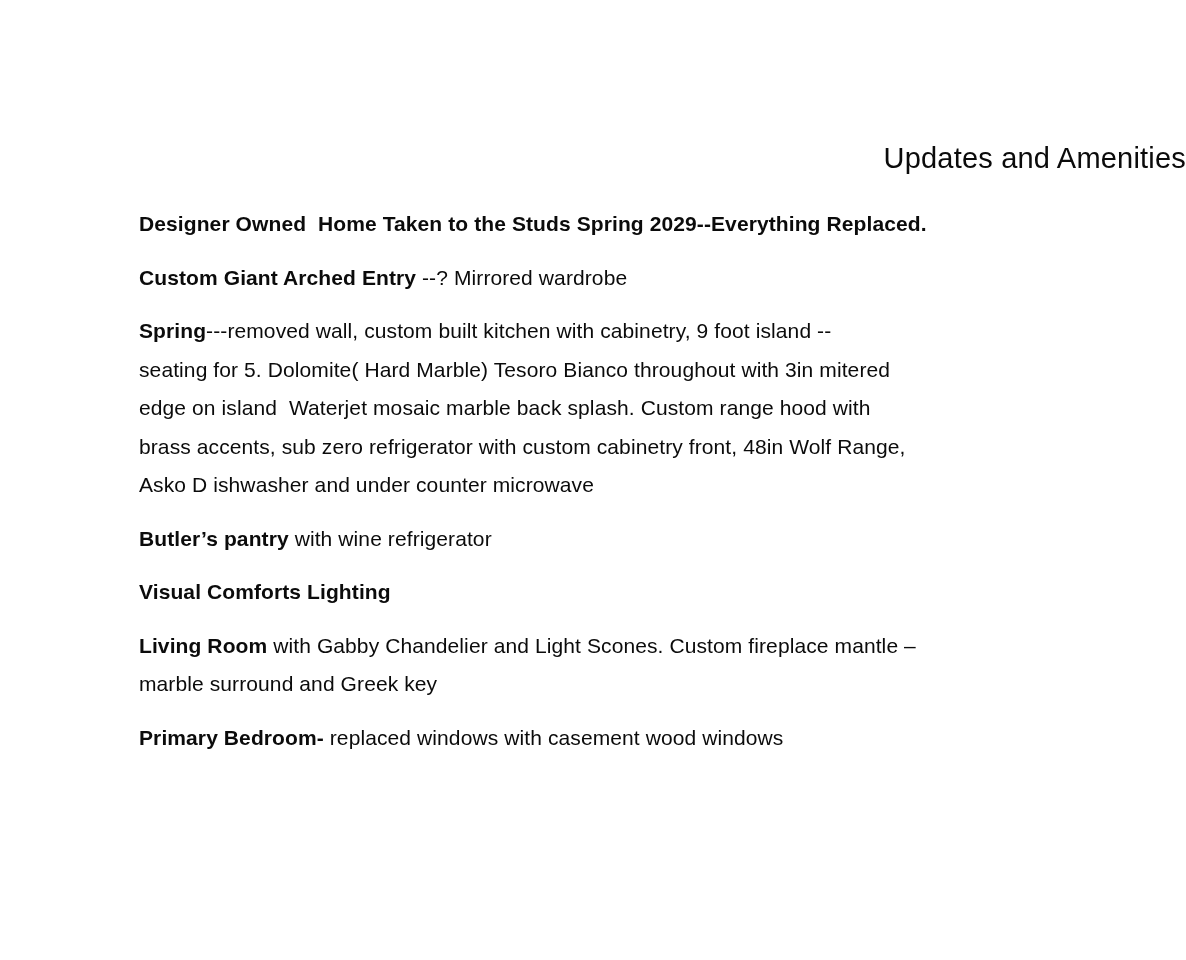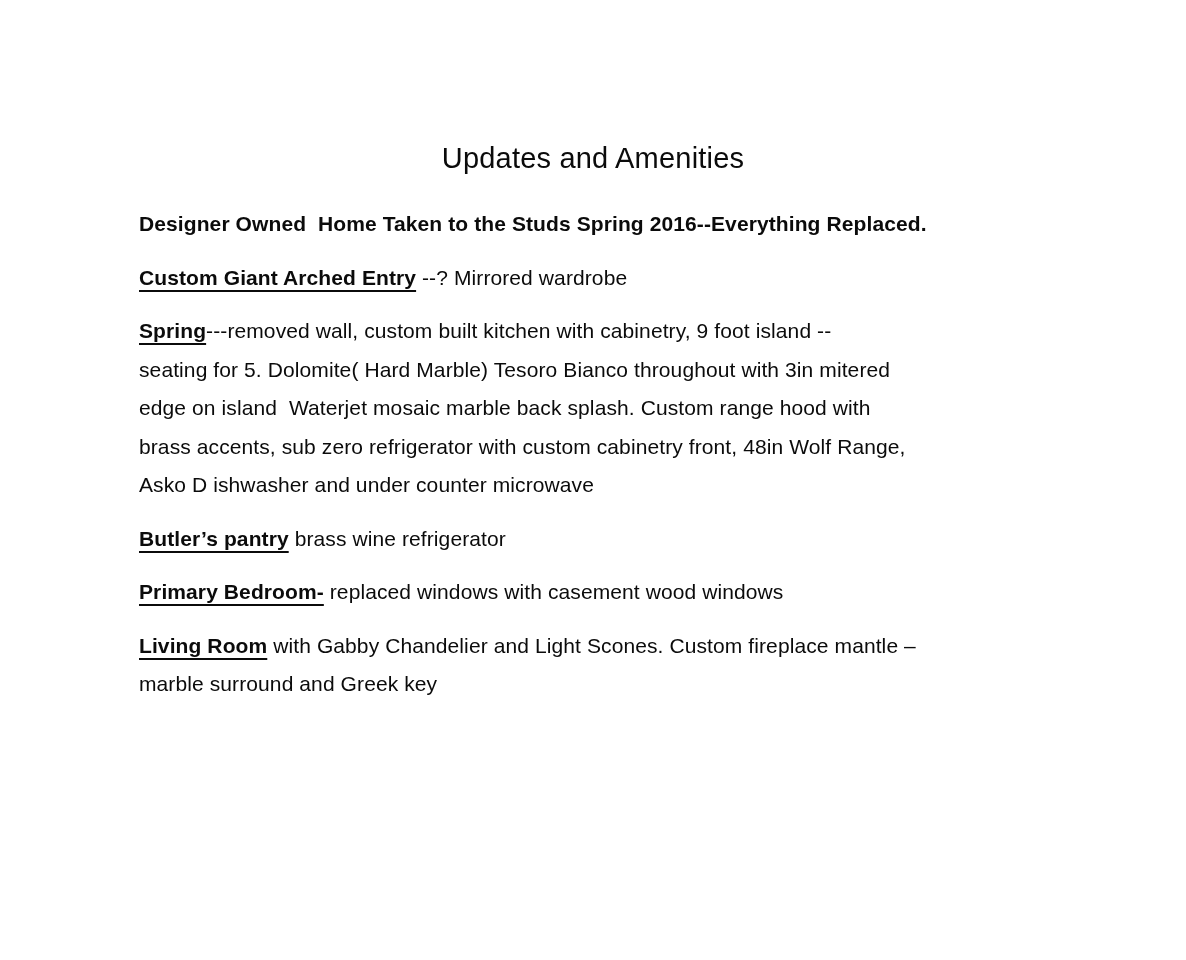--- a/index.html
+++ b/index.html
@@ -18,59 +18,59 @@
   }
   .page {
     width: 1186px;
     height: 960px;
     background: #ffffff;
     position: relative;
   }
   .doc-title {
     margin-top: 134px;
     margin-bottom: 22px;
-    text-align: center;
+    text-align: right;
     font-size: 29px;
     line-height: 49px;
     font-weight: 400;
     letter-spacing: 0.2px;
   }
   .content {
     margin-left: 139px;
     width: 910px;
   }
   .content p {
     margin: 0 0 15px 0;
     font-size: 21px;
     line-height: 38.5px;
     white-space: pre-wrap;
     letter-spacing: 0.1px;
   }
   .content span.b {
     font-weight: 700;
   }
   .content span.u {
-    text-decoration: underline;
     text-decoration-thickness: 2px;
     text-underline-offset: 5px;
   }
 </style>
 </head>
 <body>
 
 <div class="page">
   <div class="doc-title">
     <div>Updates and Amenities</div>
   </div>
   <div class="content" id="paragraphs">
-      <p><span class="b">Designer Owned  Home Taken to the Studs Spring 2016--Everything Replaced.</span></p>
+      <p><span class="b">Designer Owned  Home Taken to the Studs Spring 2029--Everything Replaced.</span></p>
       <p><span class="b u">Custom Giant Arched Entry</span><span> --? Mirrored wardrobe</span></p>
       <p><span class="b u">Spring</span><span>---removed wall, custom built kitchen with cabinetry, 9 foot island --
 seating for 5. Dolomite( Hard Marble) Tesoro Bianco throughout with 3in mitered
 edge on island  Waterjet mosaic marble back splash. Custom range hood with
 brass accents, sub zero refrigerator with custom cabinetry front, 48in Wolf Range,
 Asko D ishwasher and under counter microwave</span></p>
-      <p><span class="b u">Butler’s pantry</span><span> brass wine refrigerator</span></p>
-      <p><span class="b u">Primary Bedroom-</span><span> replaced windows with casement wood windows</span></p>
+      <p><span class="b u">Butler’s pantry</span><span> with wine refrigerator</span></p>
+      <p><span class="b u">Visual Comforts Lighting</span></p>
       <p><span class="b u">Living Room</span><span> with Gabby Chandelier and Light Scones. Custom fireplace mantle –
 marble surround and Greek key</span></p>
+      <p><span class="b u">Primary Bedroom-</span><span> replaced windows with casement wood windows</span></p>
     </div>
 </div>
 
 </body></html>

